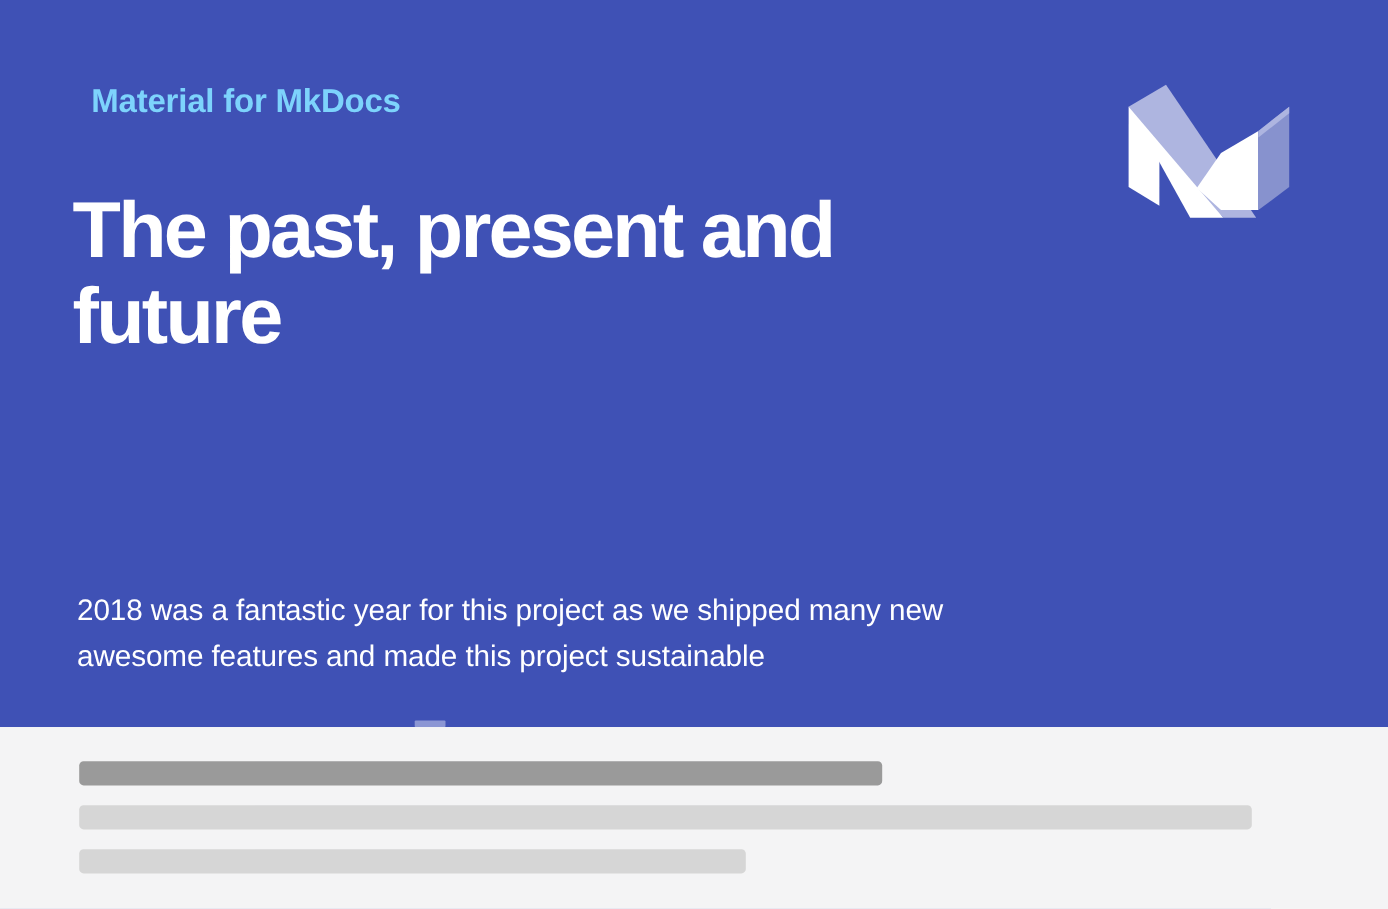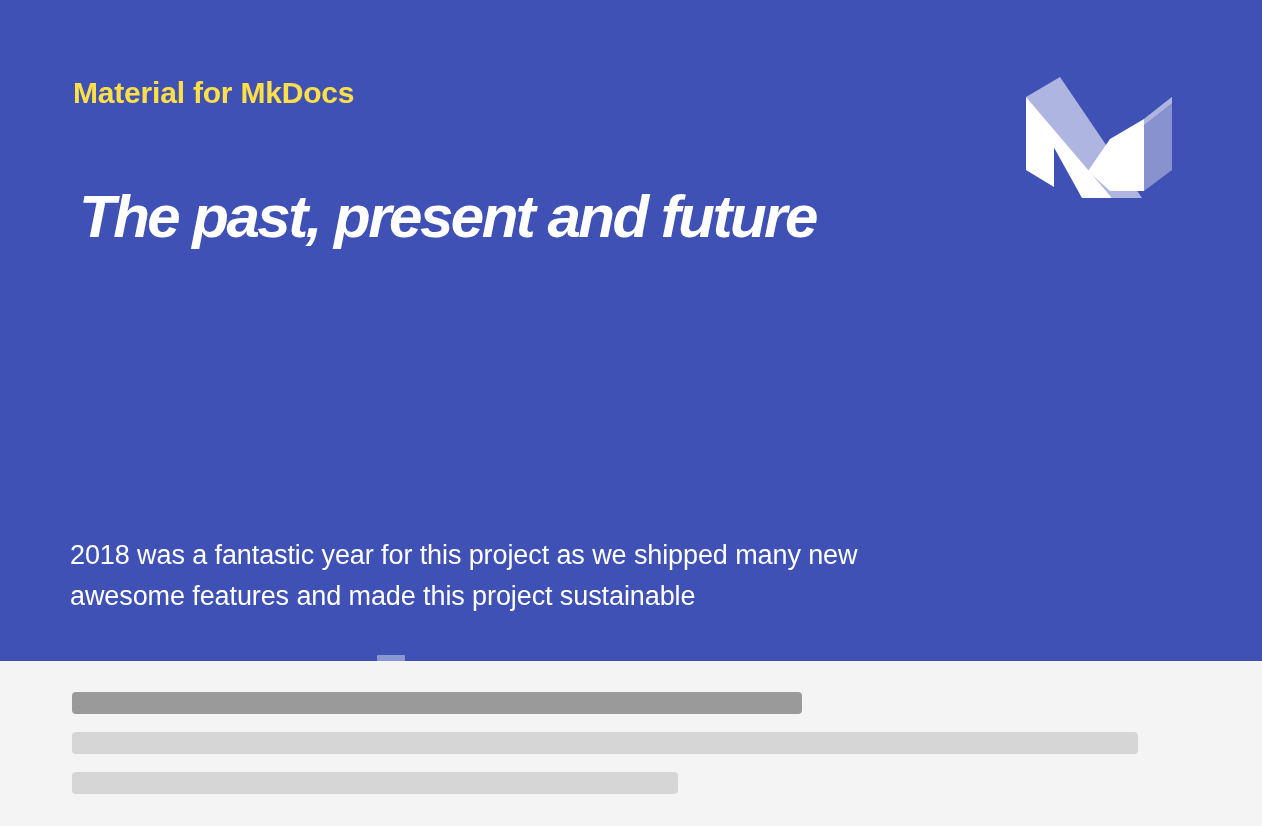--- a/index.html
+++ b/index.html
@@ -37,42 +37,41 @@
   .hero-inner {
     position: absolute;
     left: 70px;
     top: 0;
     right: 70px;
     height: 100%;
   }
 
   .eyebrow {
     position: absolute;
-    left: 3px;
+    left: 13px;
     top: 74px;
     font-size: 30px;
     font-weight: 700;
     line-height: 1.25;
     letter-spacing: -0.2px;
-    color: #fde047;
+    color: #7dd3fc;
     white-space: nowrap;
   }
 
   .hero-title {
     position: absolute;
     left: -4px;
     top: 172px;
-    margin: 13px;
+    margin: 0;
     width: 880px;
-    font-size: 60px;
+    font-size: 72px;
     font-weight: 700;
     line-height: 1.08;
     letter-spacing: -2.5px;
     color: #ffffff;
-    font-style: italic;
   }
 
   .hero-subtitle {
     position: absolute;
     left: 0;
     top: 535px;
     width: 900px;
     margin: 0;
     font-size: 27px;
     font-weight: 400;

